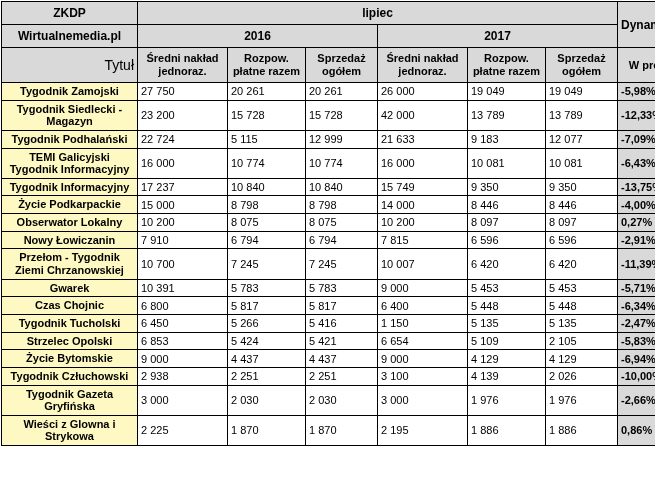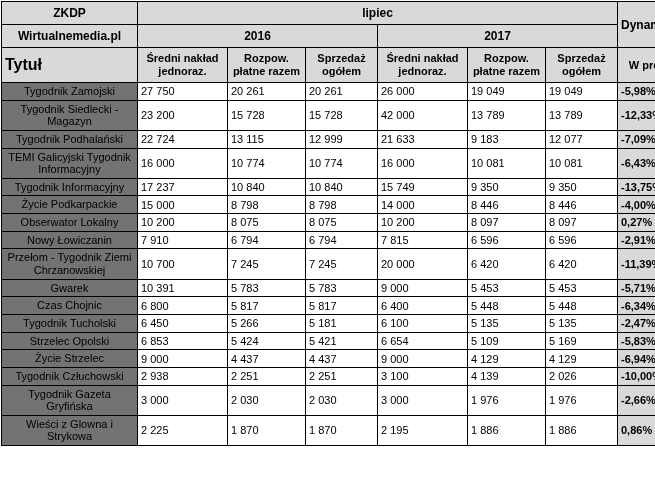--- a/index.html
+++ b/index.html
@@ -38,34 +38,34 @@
   th.hdr-sub {
     background: #d9d9d9;
     font-weight: bold;
     text-align: center;
     font-size: 11px;
     line-height: 1.15;
     height: 30px;
   }
   th.hdr-title {
     background: #d9d9d9;
-    font-weight: bold;
-    text-align: left;
-    font-size: 16px;
+    font-weight: normal;
+    text-align: right;
+    font-size: 14px;
   }
   th.hdr-dyn {
     background: #d9d9d9;
     font-weight: bold;
     text-align: center;
     font-size: 12px;
   }
   
   td.name {
-    background: #737373;
-    font-weight: normal;
+    background: #fef9c3;
+    font-weight: bold;
     text-align: center;
     font-size: 11px;
     line-height: 1.15;
   }
   td.num {
     background: #ffffff;
     text-align: left;
     font-size: 11px;
     padding-left: 6px;
   }
@@ -138,21 +138,21 @@
         <td class="num">15 728</td>
         <td class="num">15 728</td>
         <td class="num">42 000</td>
         <td class="num">13 789</td>
         <td class="num">13 789</td>
         <td class="dyn">-12,33%</td>
       </tr>
       <tr>
         <td class="name">Tygodnik Podhalański</td>
         <td class="num">22 724</td>
-        <td class="num">13 115</td>
+        <td class="num">5 115</td>
         <td class="num">12 999</td>
         <td class="num">21 633</td>
         <td class="num">9 183</td>
         <td class="num">12 077</td>
         <td class="dyn">-7,09%</td>
       </tr>
       <tr>
         <td class="name">TEMI Galicyjski Tygodnik Informacyjny</td>
         <td class="num">16 000</td>
         <td class="num">10 774</td>
@@ -200,21 +200,21 @@
         <td class="num">7 815</td>
         <td class="num">6 596</td>
         <td class="num">6 596</td>
         <td class="dyn">-2,91%</td>
       </tr>
       <tr>
         <td class="name">Przełom - Tygodnik Ziemi Chrzanowskiej</td>
         <td class="num">10 700</td>
         <td class="num">7 245</td>
         <td class="num">7 245</td>
-        <td class="num">20 000</td>
+        <td class="num">10 007</td>
         <td class="num">6 420</td>
         <td class="num">6 420</td>
         <td class="dyn">-11,39%</td>
       </tr>
       <tr>
         <td class="name">Gwarek</td>
         <td class="num">10 391</td>
         <td class="num">5 783</td>
         <td class="num">5 783</td>
         <td class="num">9 000</td>
@@ -229,38 +229,38 @@
         <td class="num">5 817</td>
         <td class="num">6 400</td>
         <td class="num">5 448</td>
         <td class="num">5 448</td>
         <td class="dyn">-6,34%</td>
       </tr>
       <tr>
         <td class="name">Tygodnik Tucholski</td>
         <td class="num">6 450</td>
         <td class="num">5 266</td>
-        <td class="num">5 181</td>
-        <td class="num">6 100</td>
+        <td class="num">5 416</td>
+        <td class="num">1 150</td>
         <td class="num">5 135</td>
         <td class="num">5 135</td>
         <td class="dyn">-2,47%</td>
       </tr>
       <tr>
         <td class="name">Strzelec Opolski</td>
         <td class="num">6 853</td>
         <td class="num">5 424</td>
         <td class="num">5 421</td>
         <td class="num">6 654</td>
         <td class="num">5 109</td>
-        <td class="num">5 169</td>
+        <td class="num">2 105</td>
         <td class="dyn">-5,83%</td>
       </tr>
       <tr>
-        <td class="name">Życie Strzelec</td>
+        <td class="name">Życie Bytomskie</td>
         <td class="num">9 000</td>
         <td class="num">4 437</td>
         <td class="num">4 437</td>
         <td class="num">9 000</td>
         <td class="num">4 129</td>
         <td class="num">4 129</td>
         <td class="dyn">-6,94%</td>
       </tr>
       <tr>
         <td class="name">Tygodnik Człuchowski</td>

